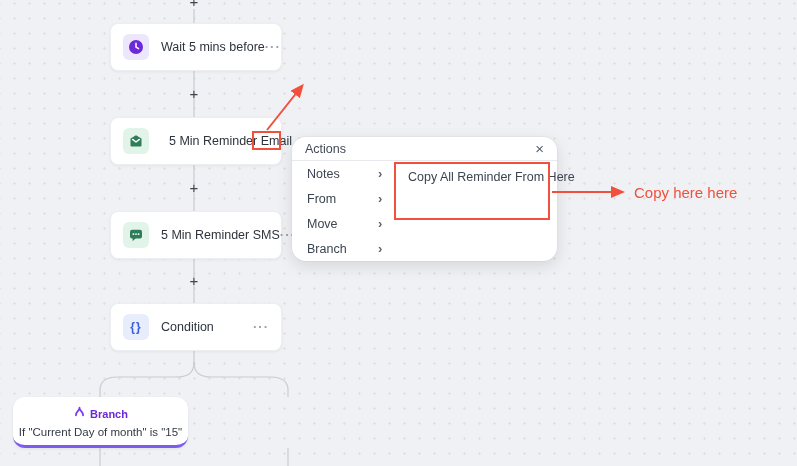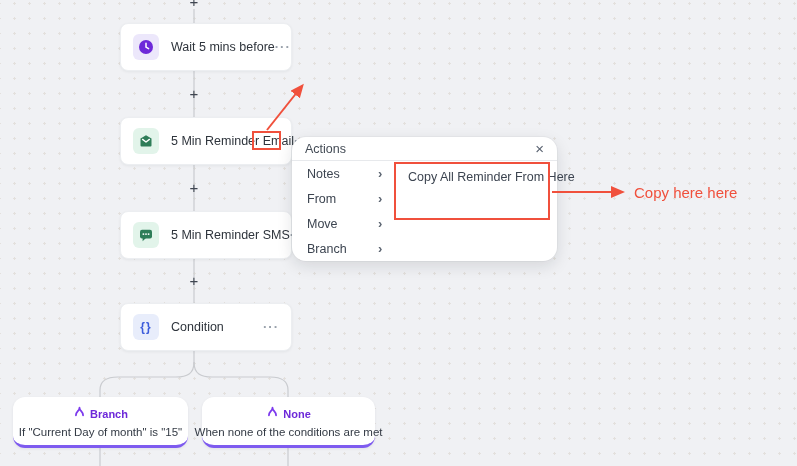--- a/index.html
+++ b/index.html
@@ -10,21 +10,21 @@
     background-image:radial-gradient(circle,#e3e0dd 1.15px,rgba(0,0,0,0) 1.3px);
     background-size:15px 15px;background-position:7px 11px;
   }
   .connector-layer{position:absolute;left:0;top:0;z-index:1;pointer-events:none;}
   .annotation-layer{position:absolute;left:0;top:0;z-index:50;pointer-events:none;}
   .plus{
     position:absolute;z-index:5;color:#3f4651;font-size:15px;font-weight:400;
     width:16px;height:16px;line-height:16px;text-align:center;cursor:pointer;
   }
   .node{
-    position:absolute;left:120px;width:172px;height:48px;z-index:10;
+    position:absolute;left:110px;width:172px;height:48px;z-index:10;
     background:#ffffff;border:1px solid #eceef1;border-radius:8px;
     box-shadow:0 1px 3px rgba(25,30,40,.06);
     display:flex;align-items:center;padding:0 12px;box-sizing:border-box;
   }
   .node-icon{
     width:26px;height:26px;border-radius:6px;flex:0 0 26px;
     display:flex;align-items:center;justify-content:center;
   }
   .icon-purple{background:#ece7fb;}
   .icon-green{background:#e2f4ea;}
@@ -89,21 +89,21 @@
     <span class="node-icon icon-purple">
       <svg width="16" height="16" viewBox="0 0 16 16">
           <circle cx="8" cy="8" r="7" fill="#6d28d9"></circle>
           <polyline points="8 4.2 8 8.2 10.6 9.6" stroke="#fff" stroke-width="1.5" fill="none" stroke-linecap="round" stroke-linejoin="round"></polyline>
         </svg>
     </span>
     <span class="node-label">Wait 5 mins before</span>
     <span class="node-dots">···</span>
   </div>
 
-  <div class="node" style="top:117px;">
+  <div class="node" style="top:117px;gap:8px;">
     <span class="node-icon icon-green">
       <svg width="16" height="16" viewBox="0 0 16 16">
           <path d="M2.5 5.6 8 2.2 13.5 5.6 V12.6 Q13.5 13.6 12.5 13.6 H3.5 Q2.5 13.6 2.5 12.6 Z" fill="#2e7d58"></path>
           <polyline points="4.6 6.4 8 9 11.4 6.4" stroke="#fff" stroke-width="1.4" fill="none" stroke-linecap="round" stroke-linejoin="round"></polyline>
         </svg>
     </span>
     <span class="node-label">5 Min Reminder Email</span>
     <span class="node-dots">···</span>
   </div>
 
@@ -134,31 +134,20 @@
       <span>
         <svg width="13" height="13" viewBox="0 0 16 16">
             <path d="M8 2 C8 6.2 3.6 6.6 3.6 11.4 M8 2 C8 6.2 12.4 6.6 12.4 11.4" stroke="#7c3aed" stroke-width="2.2" fill="none" stroke-linecap="round"></path>
           </svg>
       </span>
       <span class="branch-title">Branch</span>
     </div>
     <div class="branch-subtitle">If "Current Day of month" is "15"</div>
   </div>
 
-  <div class="branch-card" style="left:202px;width:173px;">
-    <div class="branch-title-row">
-      <span>
-        <svg width="13" height="13" viewBox="0 0 16 16">
-            <path d="M8 2 C8 6.2 3.6 6.6 3.6 11.4 M8 2 C8 6.2 12.4 6.6 12.4 11.4" stroke="#7c3aed" stroke-width="2.2" fill="none" stroke-linecap="round"></path>
-          </svg>
-      </span>
-      <span class="branch-title">None</span>
-    </div>
-    <div class="branch-subtitle">When none of the conditions are met</div>
-  </div>
 
   <div class="menu">
     <div class="menu-header">
       <span class="menu-title">Actions</span>
       <span class="menu-close">×</span>
     </div>
     <div class="menu-item">
       <span>Notes</span>
       <span class="chev">›</span>
     </div>

